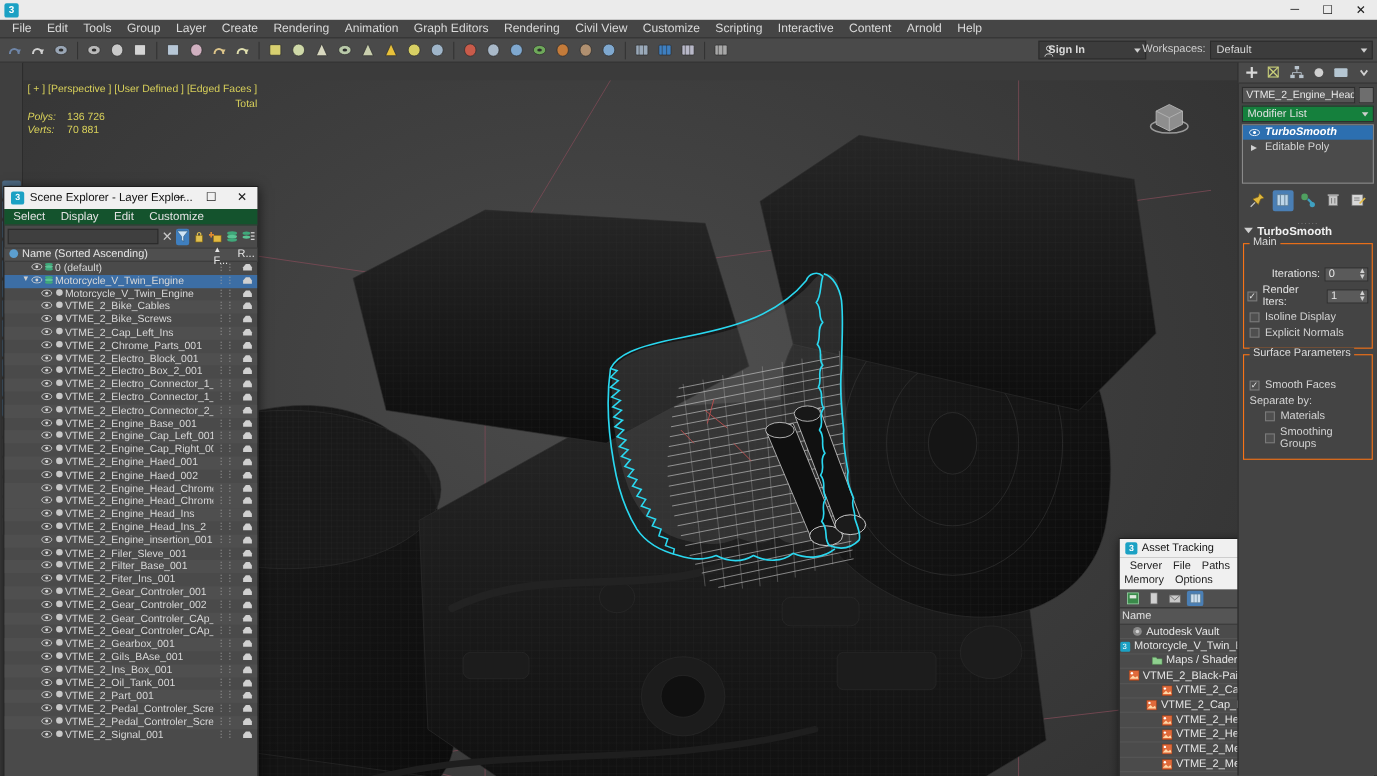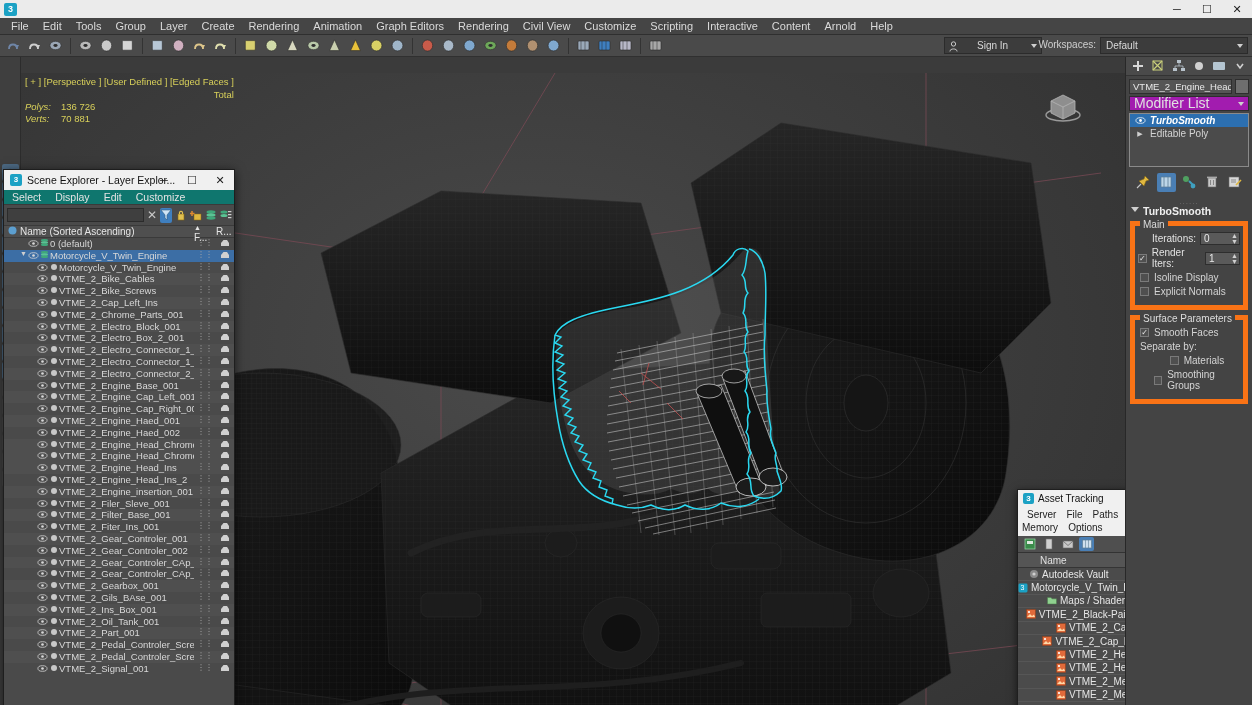--- a/index.html
+++ b/index.html
@@ -24,21 +24,21 @@
   
   #maintoolbar { height:22px; background:#4a4a4a; display:flex; align-items:center;
     padding-left:3px; border-bottom:1px solid #303030; position:relative; }
   .tbico { width:19px; height:19px; margin:0 1px; border-radius:2px; position:relative;
     display:flex; align-items:center; justify-content:center; }
   .tbsep { width:1px; height:16px; background:#333; margin:0 4px; }
 
   #signin { position:absolute; right:210px; top:2px; height:17px; width:98px;
     background:#3c3c3c; border:1px solid #2b2b2b; display:flex; align-items:center;
     font-size:10px; color:#d9d9d9; }
-  #signin .lbl { padding-left:32px; }
+  #signin .lbl { padding-left:8px;font-weight:bold; }
   #signin .uicon { position:absolute; left:4px; top:3px; width:9px; height:11px; }
   #signin .arr { position:absolute; right:4px; top:6px; border-left:3px solid transparent;
     border-right:3px solid transparent; border-top:4px solid #cfcfcf; }
   #wsLabel { position:absolute; right:156px; top:4px; font-size:10px; color:#cfcfcf; }
   #wsSel { position:absolute; right:4px; top:2px; width:148px; height:17px; background:#3c3c3c;
     border:1px solid #2b2b2b; font-size:10px; color:#d9d9d9; padding-left:5px; line-height:15px; }
   #wsSel .arr { position:absolute; right:4px; top:6px; border-left:3px solid transparent;
     border-right:3px solid transparent; border-top:4px solid #cfcfcf; }
 
   
@@ -73,62 +73,62 @@
   #asset .at-menu { background:#f0f0f0; color:#222; font-size:10px; padding:1px 3px 2px 4px; line-height:13px; }
   #asset .at-menu span { padding:0 5px; }
   #asset .at-tb { height:17px; background:#4f4f4f; border-bottom:1px solid #333;
     display:flex; align-items:center; padding-left:4px; position:relative; }
   #asset .at-tb .ab { width:15px; height:14px; margin-right:4px; border-radius:2px;
     display:flex; align-items:center; justify-content:center; }
   #asset .at-tb .ab.sel { background:#4a7fb5; }
   #asset .at-tb .help { position:absolute; right:4px; top:2px; display:flex; gap:8px; }
   #asset .at-head { display:flex; height:15px; background:#555; border-bottom:1px solid #353535;
     font-size:10px; color:#e0e0e0; }
-  #asset .at-head .c1 { flex:1; padding-left:22px; line-height:15px; border-right:1px solid #3a3a3a; }
+  #asset .at-head .c1 { flex:1; padding-left:2px; line-height:15px; border-right:1px solid #3a3a3a; }
   #asset .at-head .c2 { width:48px; padding-left:4px; line-height:15px; }
   #asset .at-rows { height:160px; overflow:hidden; background:#4b4b4b; }
   #asset .at-row { display:flex; height:13.4px; border-bottom:1px solid #565656; font-size:10px; }
   #asset .at-row .n { flex:1; display:flex; align-items:center; border-right:1px solid #565656;
     white-space:nowrap; overflow:hidden; color:#e6e6e6; }
   #asset .at-row .s { width:48px; padding-left:4px; line-height:13.4px; color:#e6e6e6; }
 
   
   #rpanel { position:absolute; left:1125px; top:0; width:127px; height:648px;
     background:#444; border-left:1px solid #282828; }
   #rpTabs { height:19px; background:#4a4a4a; display:flex; align-items:center;
     justify-content:space-around; border-bottom:1px solid #333; padding:0 2px; }
   #rpTabs .t { width:17px; height:16px; border-radius:2px; display:flex; align-items:center;
     justify-content:center; }
   #rpName { margin:3px 3px 2px; display:flex; }
   #rpName .nm { flex:1; height:15px; background:#555; border:1px solid #2e2e2e;
     font-size:9.5px; color:#e8e8e8; line-height:13px; padding-left:3px; overflow:hidden;
     white-space:nowrap; }
   #rpName .sw { width:14px; height:15px; background:#6e6e6e; border:1px solid #2e2e2e; margin-left:3px; }
-  #modlist { margin:2px 3px; height:15px; background:#a21caf; border:1px solid #2e2e2e;
-    font-size:14px; color:#e0e0e0; line-height:13px; padding-left:4px; position:relative; }
+  #modlist { margin:2px 3px; height:15px; background:#15803d; border:1px solid #2e2e2e;
+    font-size:10px; color:#e0e0e0; line-height:13px; padding-left:4px; position:relative; }
   #modlist .arr { position:absolute; right:4px; top:5px; border-left:3px solid transparent;
     border-right:3px solid transparent; border-top:4px solid #cfcfcf; }
   #stack { margin:2px 3px; height:54px; background:#4b4b4b; border:1px solid #8a8a8a; }
   #stack .sr { height:13px; display:flex; align-items:center; font-size:10px; padding-left:2px; }
   #stack .sr.sel { background:#2c6fb0; color:#fff; font-style:italic; font-weight:bold; }
   #stackbtns { margin:4px 3px; height:22px; display:flex; align-items:center; gap:4px;
     justify-content:center; }
   #stackbtns .sb { width:19px; height:19px; border-radius:2px; display:flex; align-items:center;
     justify-content:center; }
   #stackbtns .sb.on { background:#4a7fb5; }
   .dots { text-align:center; color:#777; font-size:8px; letter-spacing:1px; height:7px; }
 
   .roll { margin:0 2px; }
   .rollhdr { display:flex; align-items:center; height:14px; font-size:10.5px; font-weight:bold;
     color:#efefef; padding-left:3px; }
   .rollhdr .tri { border-top:4px solid transparent; border-bottom:4px solid transparent;
     border-left:5px solid #cfcfcf; margin-right:4px; }
   .rollhdr .tri.down { border-left:4px solid transparent; border-right:4px solid transparent;
     border-top:5px solid #cfcfcf; margin-right:4px; }
-  .grp { border:5px solid #f97316; margin:3px 2px 5px; padding:4px 3px 5px; position:relative; }
+  .grp { border:1px solid #f97316; margin:3px 2px 5px; padding:19px 3px 5px; position:relative; }
   .grp > .gl-title { position:absolute; top:-7px; left:5px; background:#444; padding:0 3px;
     font-size:10px; color:#dcdcdc; }
   .fld { display:flex; align-items:center; justify-content:flex-end; margin:2px 0; font-size:10px; }
   .fld .lb { color:#e2e2e2; margin-right:4px; }
   .spin { width:40px; height:13px; background:#5a5a5a; border:1px solid #2e2e2e;
     color:#e8e8e8; font-size:10px; line-height:11px; padding-left:3px; position:relative; }
   .spin .sp { position:absolute; right:1px; top:0px; font-size:7px; line-height:6px; color:#d0d0d0; }
   .chk { display:flex; align-items:center; margin:3px 0 3px 2px; font-size:10px; }
   .cbx { width:9px; height:9px; border:1px solid #7a7a7a; background:#4f4f4f; margin-right:5px;
     display:flex; align-items:center; justify-content:center; font-size:8px; color:#e8e8e8; }
@@ -139,21 +139,21 @@
 
   
   #sex { position:absolute; left:3px; top:112px; width:232px; height:584px;
     background:#4a4a4a; border:1px solid #1e1e1e; box-shadow:0 2px 10px rgba(0,0,0,.6); }
   #sex .sx-title { height:20px; background:#f0f0f0; color:#111; display:flex; align-items:center;
     font-size:10.5px; position:relative; }
   #sex .sx-title .ic { width:12px; height:12px; background:#1ba1c4; border-radius:2px;
     margin:0 5px 0 6px; color:#fff; font-size:8px; line-height:12px; text-align:center; font-weight:bold; }
   #sex .sx-wb { position:absolute; right:0; top:0; display:flex; }
   #sex .sx-wb span { width:28px; height:20px; text-align:center; line-height:20px; font-size:11px; color:#222; }
-  #sex .sx-menu { height:15px; background:#0f766e; display:flex; align-items:center;
+  #sex .sx-menu { height:15px; background:#14532d; display:flex; align-items:center;
     font-size:10.5px; padding-left:8px; border-bottom:1px solid #3a3a3a; }
   #sex .sx-menu span { margin-right:14px; color:#e3e3e3; }
   #sex .sx-search { height:20px; display:flex; align-items:center; padding:2px 3px; gap:3px; }
   #sex .sx-search input { flex:1; height:14px; background:#3f3f3f; border:1px solid #2b2b2b;
     color:#ddd; font-size:10px; padding-left:3px; outline:none; }
   #sex .sx-search .si { width:15px; height:15px; border-radius:2px; display:flex;
     align-items:center; justify-content:center; }
   #sex .sx-search .si.on { background:#3f7fbf; }
   #sex .sx-colhdr { height:13px; background:#4f4f4f; border-top:1px solid #3a3a3a;
     border-bottom:1px solid #3a3a3a; display:flex; align-items:center; font-size:10px; color:#e5e5e5; }
@@ -1008,21 +1008,21 @@
         </div>
       </div>
 
       <div class="grp">
         <span class="gl-title">Surface Parameters</span>
         <div class="chk">
           <span class="cbx">✓</span>
           <span>Smooth Faces</span>
         </div>
         <div style="font-size:10px;margin:2px 0 2px 2px;">Separate by:</div>
-        <div class="chk" style="margin-left:16px;justify-content:center;">
+        <div class="chk" style="margin-left:16px;">
           <span class="cbx"></span>
           <span>Materials</span>
         </div>
         <div class="chk" style="margin-left:16px;">
           <span class="cbx"></span>
           <span>Smoothing Groups</span>
         </div>
       </div>
 
     </div>

